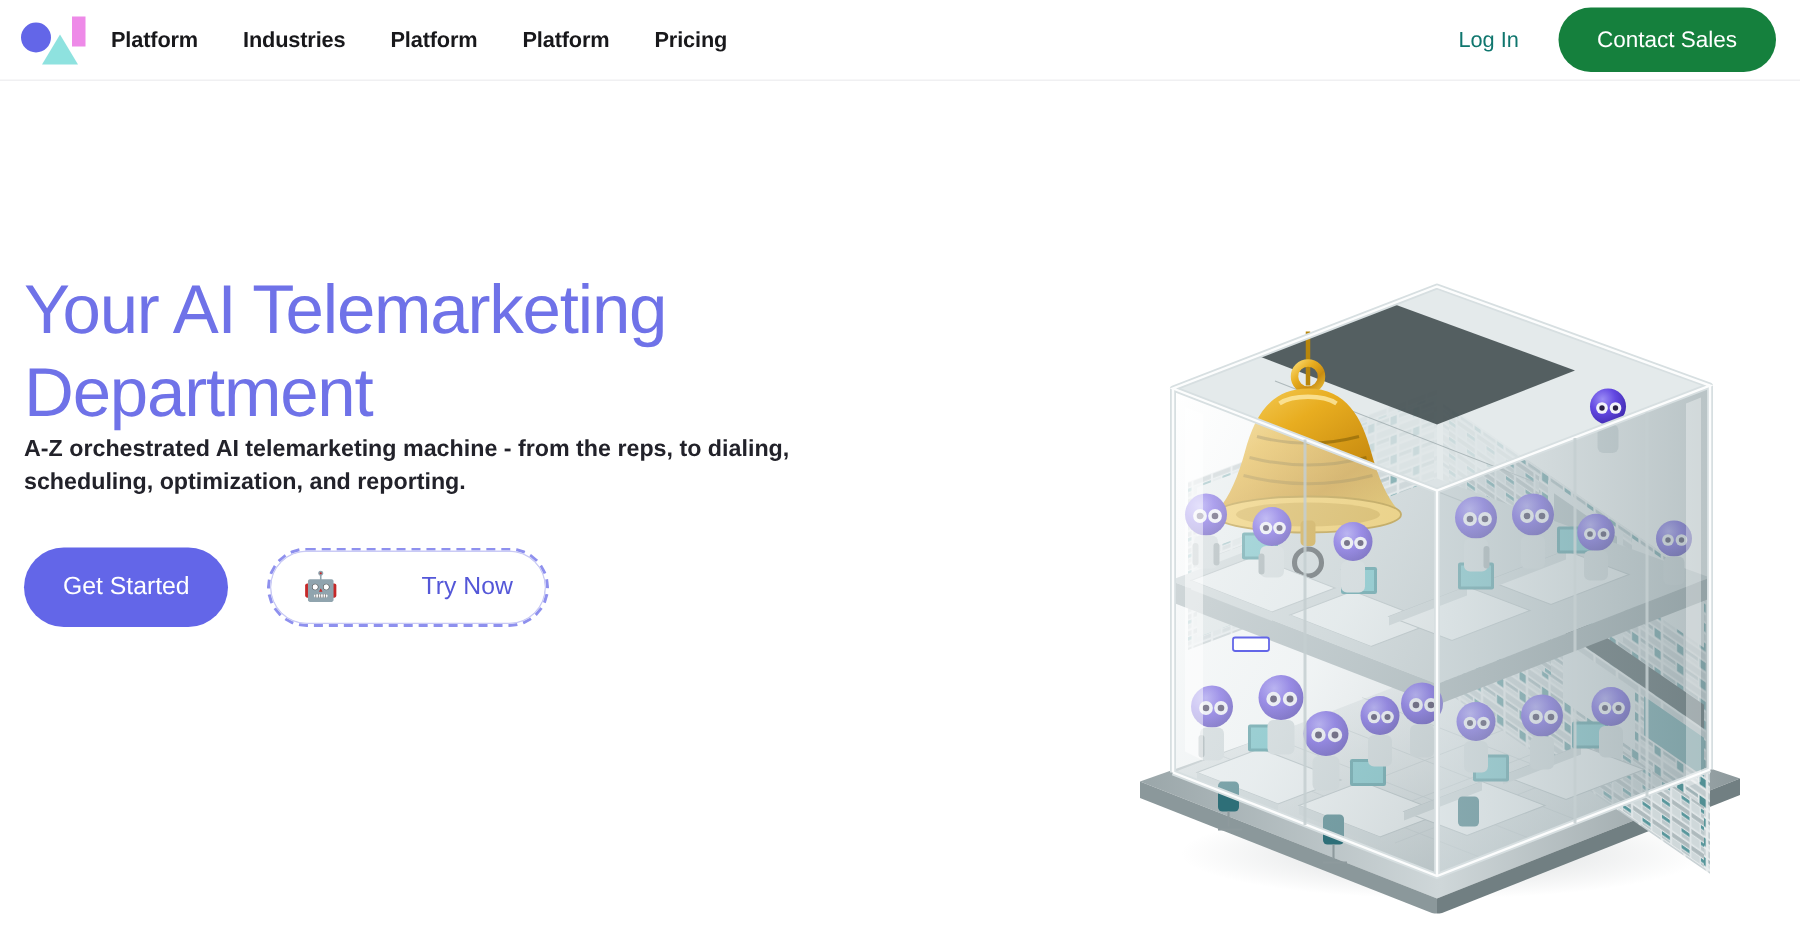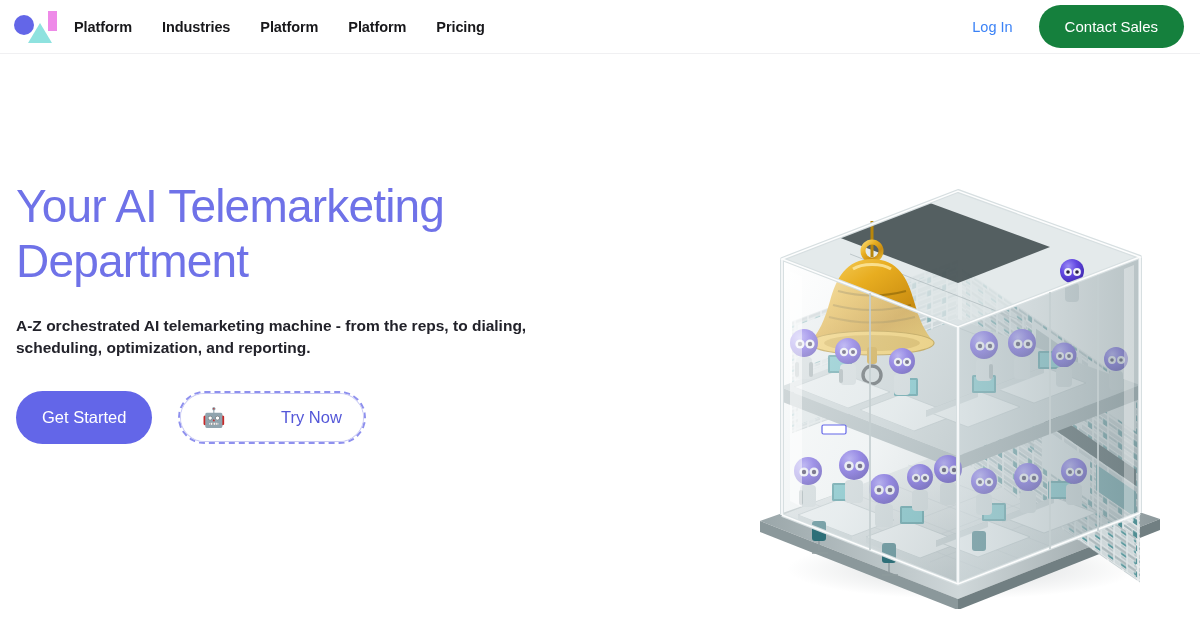--- a/index.html
+++ b/index.html
@@ -77,21 +77,21 @@
 
   .nav-right {
     margin-left:auto;
     display:flex;
     align-items:center;
     gap:20px;
   }
   .login-link {
     font-size:14.5px;
     font-weight:400;
-    color:#3b82f6;
+    color:#0f766e;
     cursor:pointer;
     white-space:nowrap;
     padding:0 6px;
   }
   .contact-btn {
     background:#15803d;
     color:#ffffff;
     border:none;
     border-radius:28px;
     height:43px;
@@ -117,21 +117,20 @@
     padding:125px 0 0 16px;
     flex:0 0 auto;
   }
 
   .hero-title {
     font-size:46px;
     line-height:55px;
     font-weight:400;
     color:#6f72e8;
     letter-spacing:-0.8px;
-    margin-bottom:26px;
     max-width:530px;
   }
 
   .hero-sub {
     font-size:15.5px;
     line-height:22px;
     color:#22222a;
     font-weight:700;
     max-width:580px;
     margin-bottom:32px;

